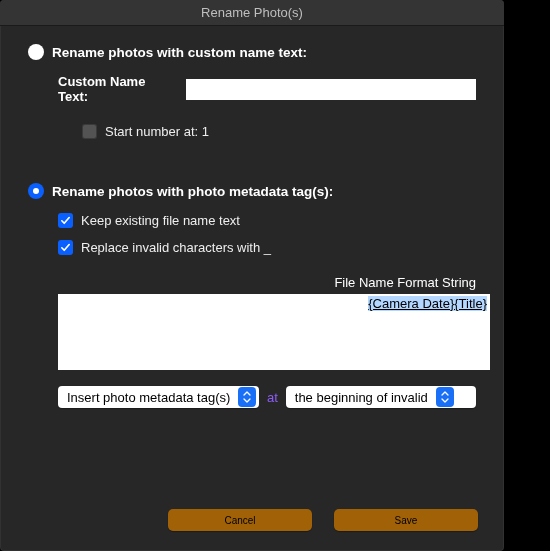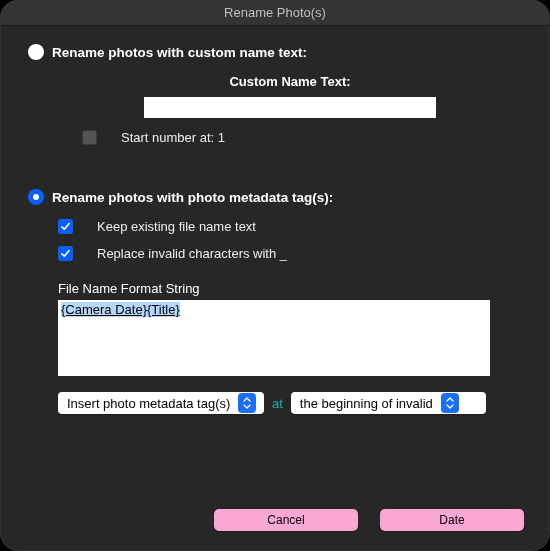--- a/index.html
+++ b/index.html
@@ -4,24 +4,24 @@
 <style>
   * { box-sizing: border-box; margin: 0; padding: 0; }
   html, body { width: 550px; height: 551px; }
   body {
     font-family: -apple-system, "Helvetica Neue", Arial, sans-serif;
     font-size: 13px;
     color: #eee;
     background: #000;
   }
   .window {
-    width: 550px;
+    width: 504px;
     height: 551px;
     background: #272727;
-    border-radius: 18px;
+    border-radius: 4px;
     overflow: hidden;
     position: relative;
     box-shadow: inset 0 0 0 1px rgba(255,255,255,0.05);
   }
   .titlebar {
     height: 26px;
     background: #343434;
     border-bottom: 1px solid #1a1a1a;
     text-align: center;
     line-height: 26px;
@@ -58,22 +58,21 @@
   .radio-label {
     font-weight: 600;
     font-size: 13.5px;
     color: #fff;
   }
   .form-row {
     display: flex;
     align-items: center;
     gap: 8px;
     margin-left: 30px;
-    margin-bottom: 12px;
-    flex-direction: column;
+    margin-bottom: 20px;
   }
   .field-label {
     font-weight: 600;
     font-size: 13px;
     color: #fff;
   }
   .text-input {
     background: #fff;
     border: none;
     height: 21px;
@@ -94,25 +93,25 @@
     background: #535353;
     box-shadow: inset 0 0 0 1px rgba(0,0,0,0.3);
   }
   .checkbox.checked {
     background: #0a60ff;
   }
   .checkbox.checked svg { width: 11px; height: 11px; }
   .check-row {
     display: flex;
     align-items: center;
-    gap: 24px;
+    gap: 8px;
     margin-left: 30px;
     margin-bottom: 12px;
   }
-  .section2 { margin-top: 44px; }
+  .section2 { margin-top: 44px; text-align: right; }
   .format-block {
     margin-left: 30px;
     margin-top: 20px;
   }
   .format-label {
     font-size: 13px;
     font-weight: 500;
     color: #fff;
     margin-bottom: 4px;
     display: block;
@@ -156,35 +155,35 @@
     border-radius: 4px;
     margin-left: 8px;
     margin-right: 1px;
     display: flex;
     flex-direction: column;
     align-items: center;
     justify-content: center;
     gap: 2px;
   }
   .select .stepper svg { display:block; }
-  .at-label { color: #14b8a6; font-size: 13px; }
+  .at-label { color: #8b5cf6; font-size: 13px; }
   .footer {
     position: absolute;
     bottom: 20px;
     right: 26px;
     display: flex;
     gap: 22px;
   }
   .btn {
-    background: #f9a8d4;
+    background: #a16207;
     color: #000;
     width: 144px;
     height: 22px;
     border-radius: 5px;
-    font-size: 12px;
+    font-size: 10px;
     display: inline-flex;
     align-items: center;
     justify-content: center;
     box-shadow: 0 1px 1px rgba(0,0,0,0.3);
     cursor: default;
   }
 </style>
 </head>
 <body>
 
@@ -271,17 +270,17 @@
 
     </div>
 
   </div>
 
   <div class="footer">
     <div class="btn">
       <span>Cancel</span>
     </div>
     <div class="btn">
-      <span>Date</span>
+      <span>Save</span>
     </div>
   </div>
 
 </div>
 
 </body></html>

